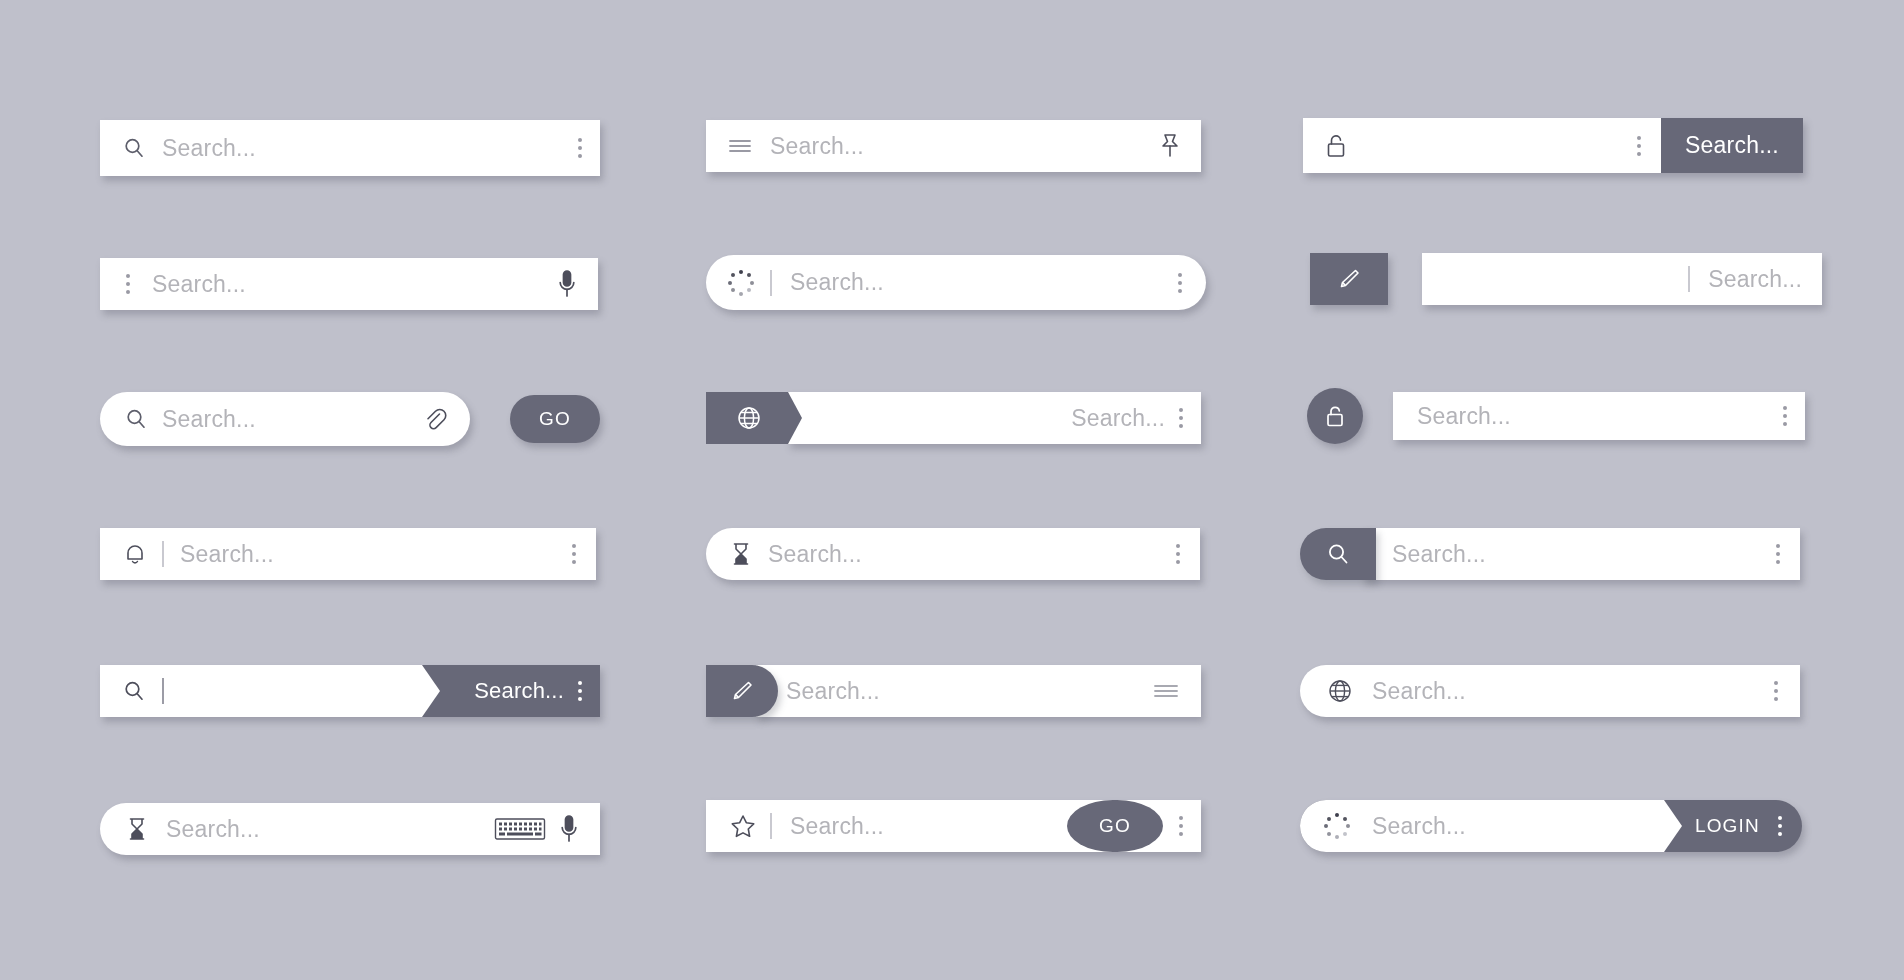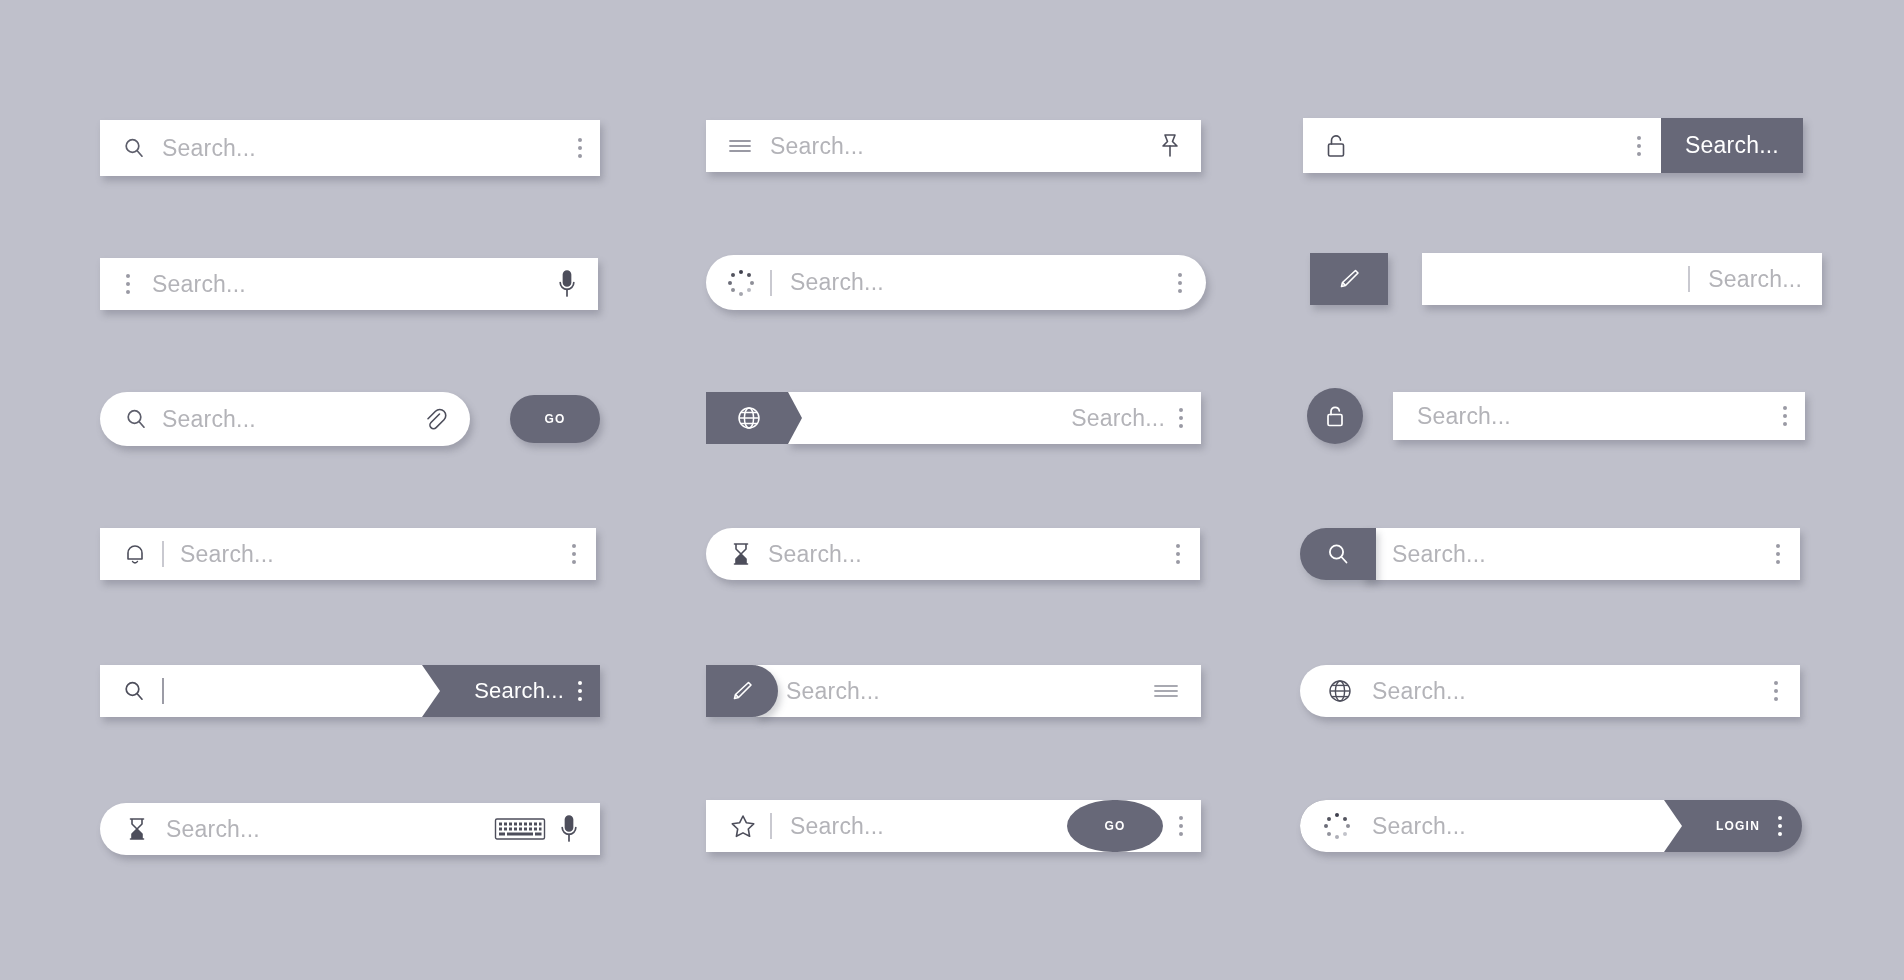--- a/index.html
+++ b/index.html
@@ -44,21 +44,21 @@
   .dots{flex:0 0 auto;display:flex;flex-direction:column;gap:4px;align-items:center;}
   .dots i{width:4px;height:4px;border-radius:50%;background:#9a9aa4;display:block;}
   .dots.onDark i{background:#ffffff;}
 
   
   .dark{background:#676878;display:flex;align-items:center;justify-content:center;box-sizing:border-box;}
   .dark.sq{box-shadow:3px 5px 7px rgba(90,92,105,0.33);}
   .dark.circle{border-radius:50%;}
   .dark.pill{border-radius:999px;}
 
-  .btnlabel{color:#fff;font-size:12px;letter-spacing:1.2px;font-weight:700;}
+  .btnlabel{color:#fff;font-size:19px;letter-spacing:1.2px;font-weight:400;}
 
   
   .spinner{position:relative;width:26px;height:26px;flex:0 0 auto;}
   .spinner i{position:absolute;width:4px;height:4px;border-radius:50%;background:#5d5e6b;}
 
   
   .notch-right{
     clip-path:polygon(0 0, calc(100% - 14px) 0, 100% 50%, calc(100% - 14px) 100%, 0 100%);
   }
   .arrowpoint{

